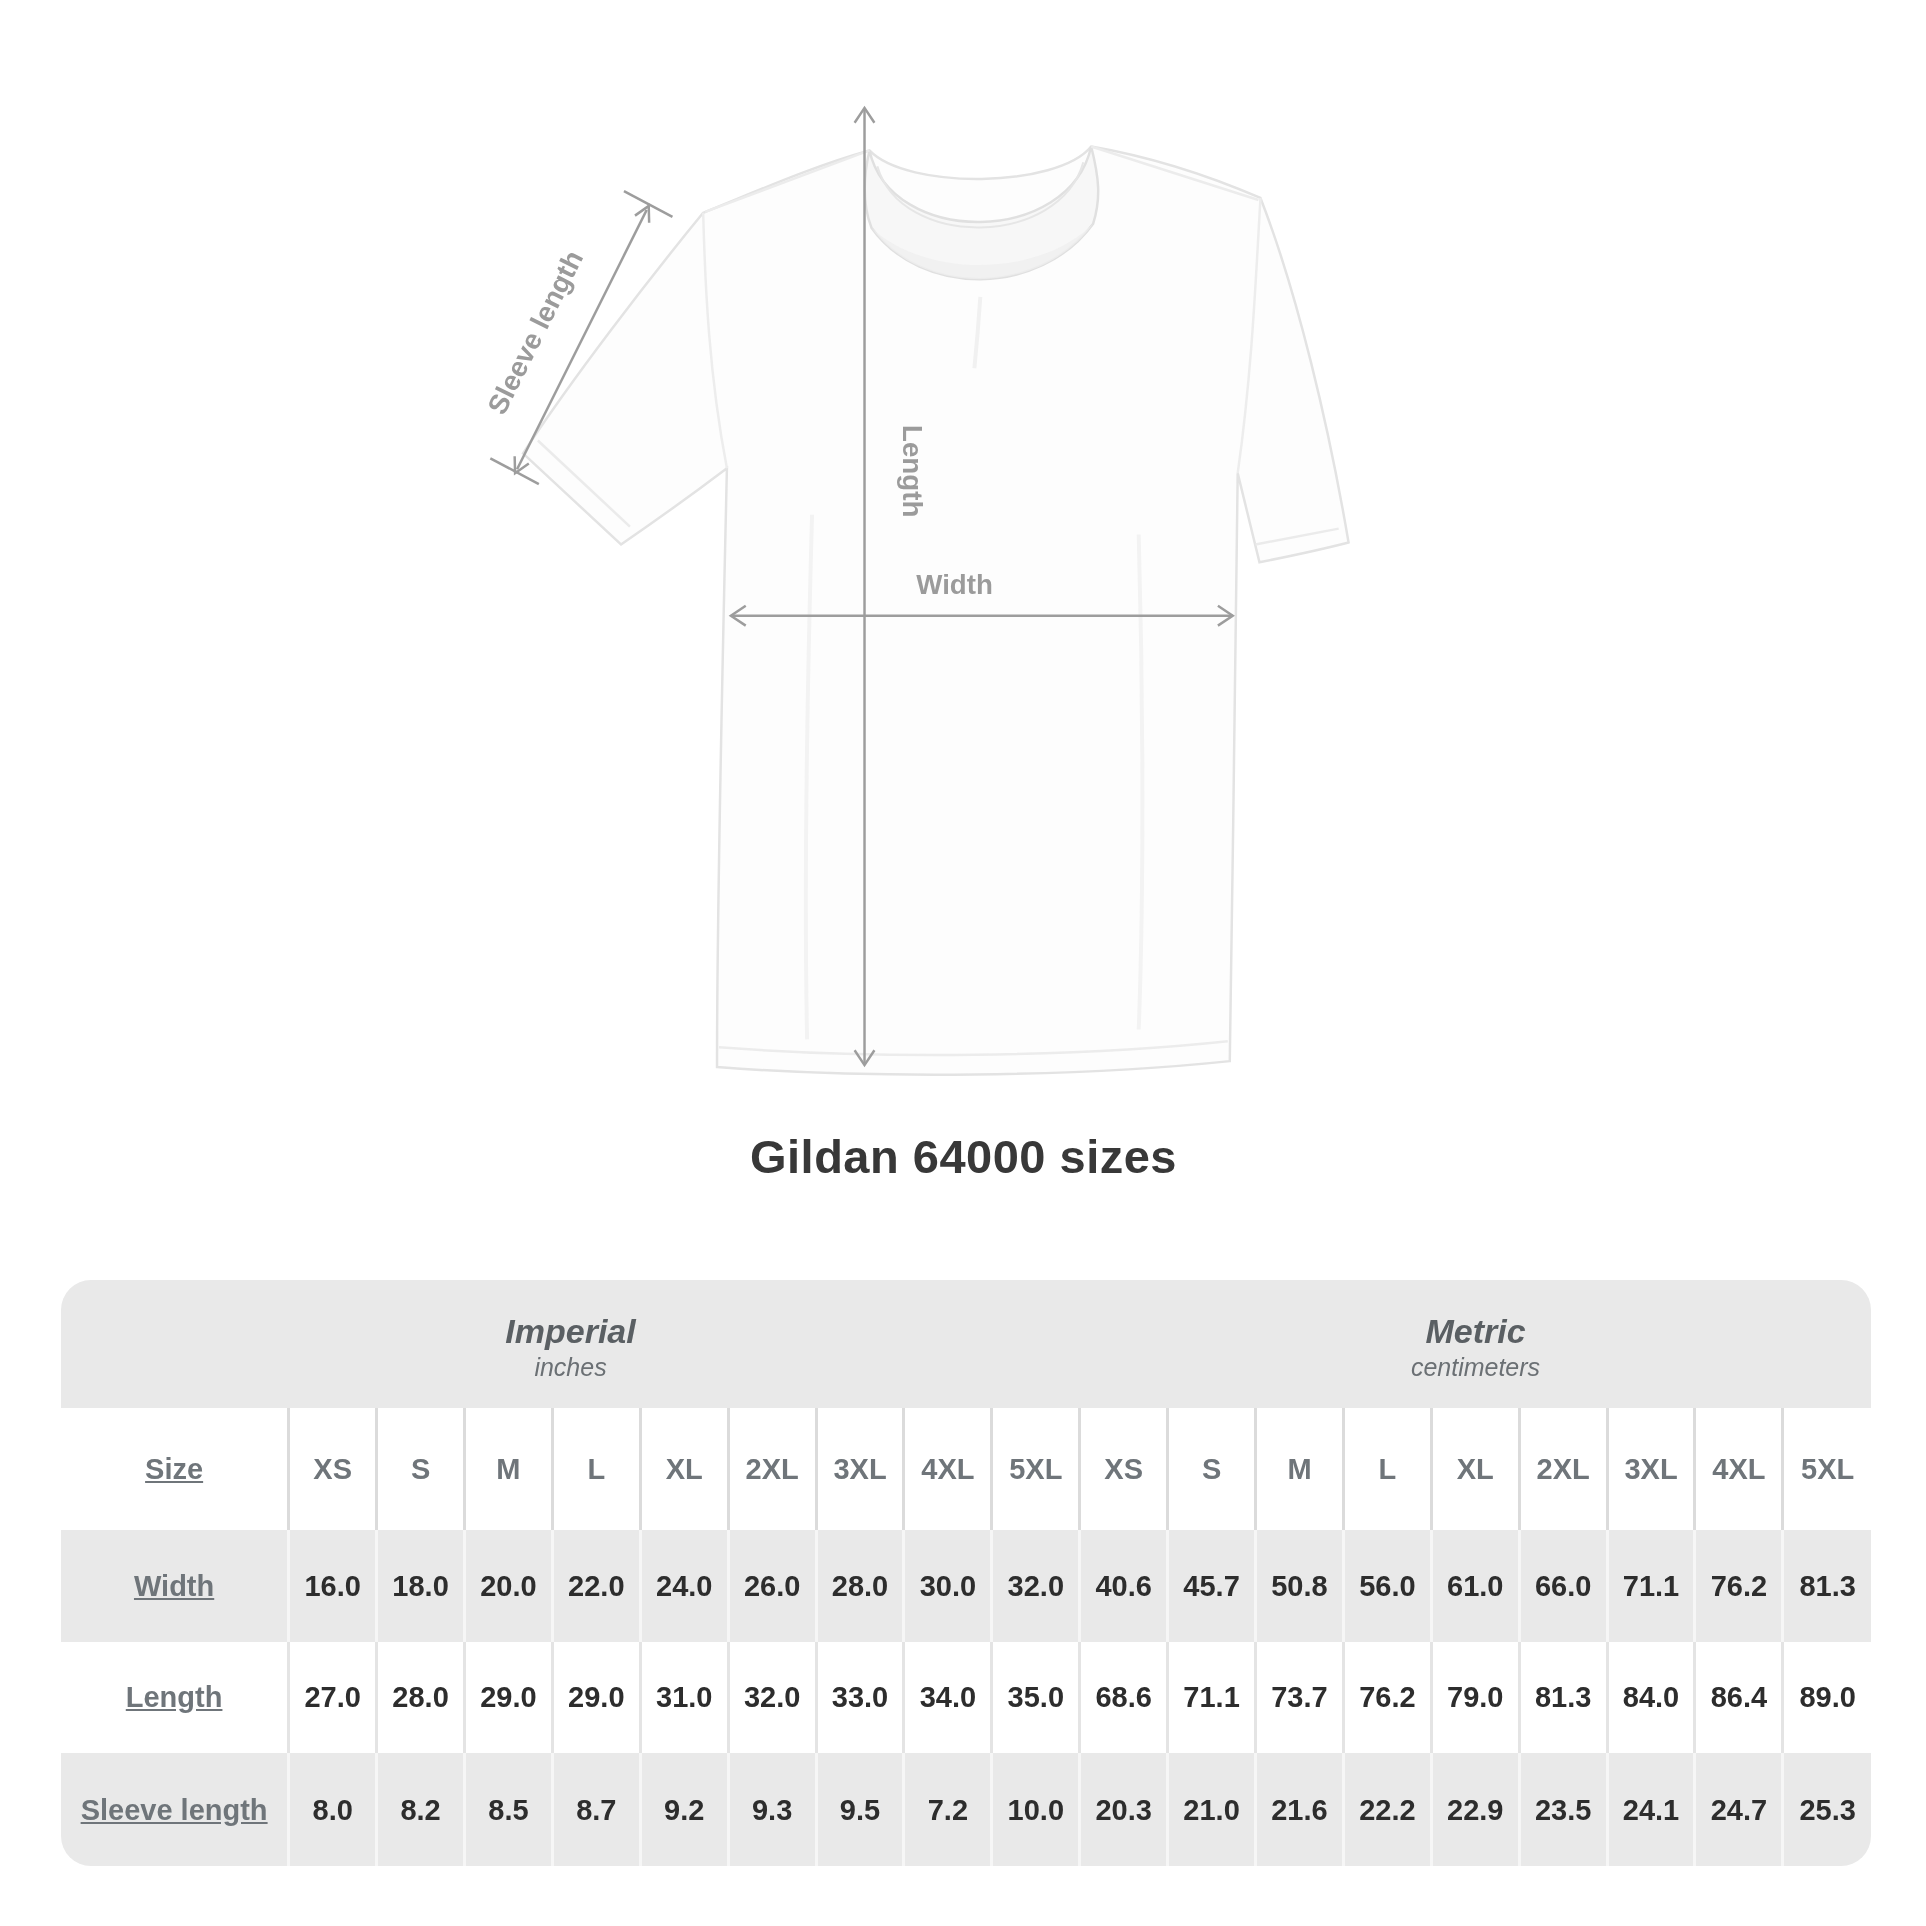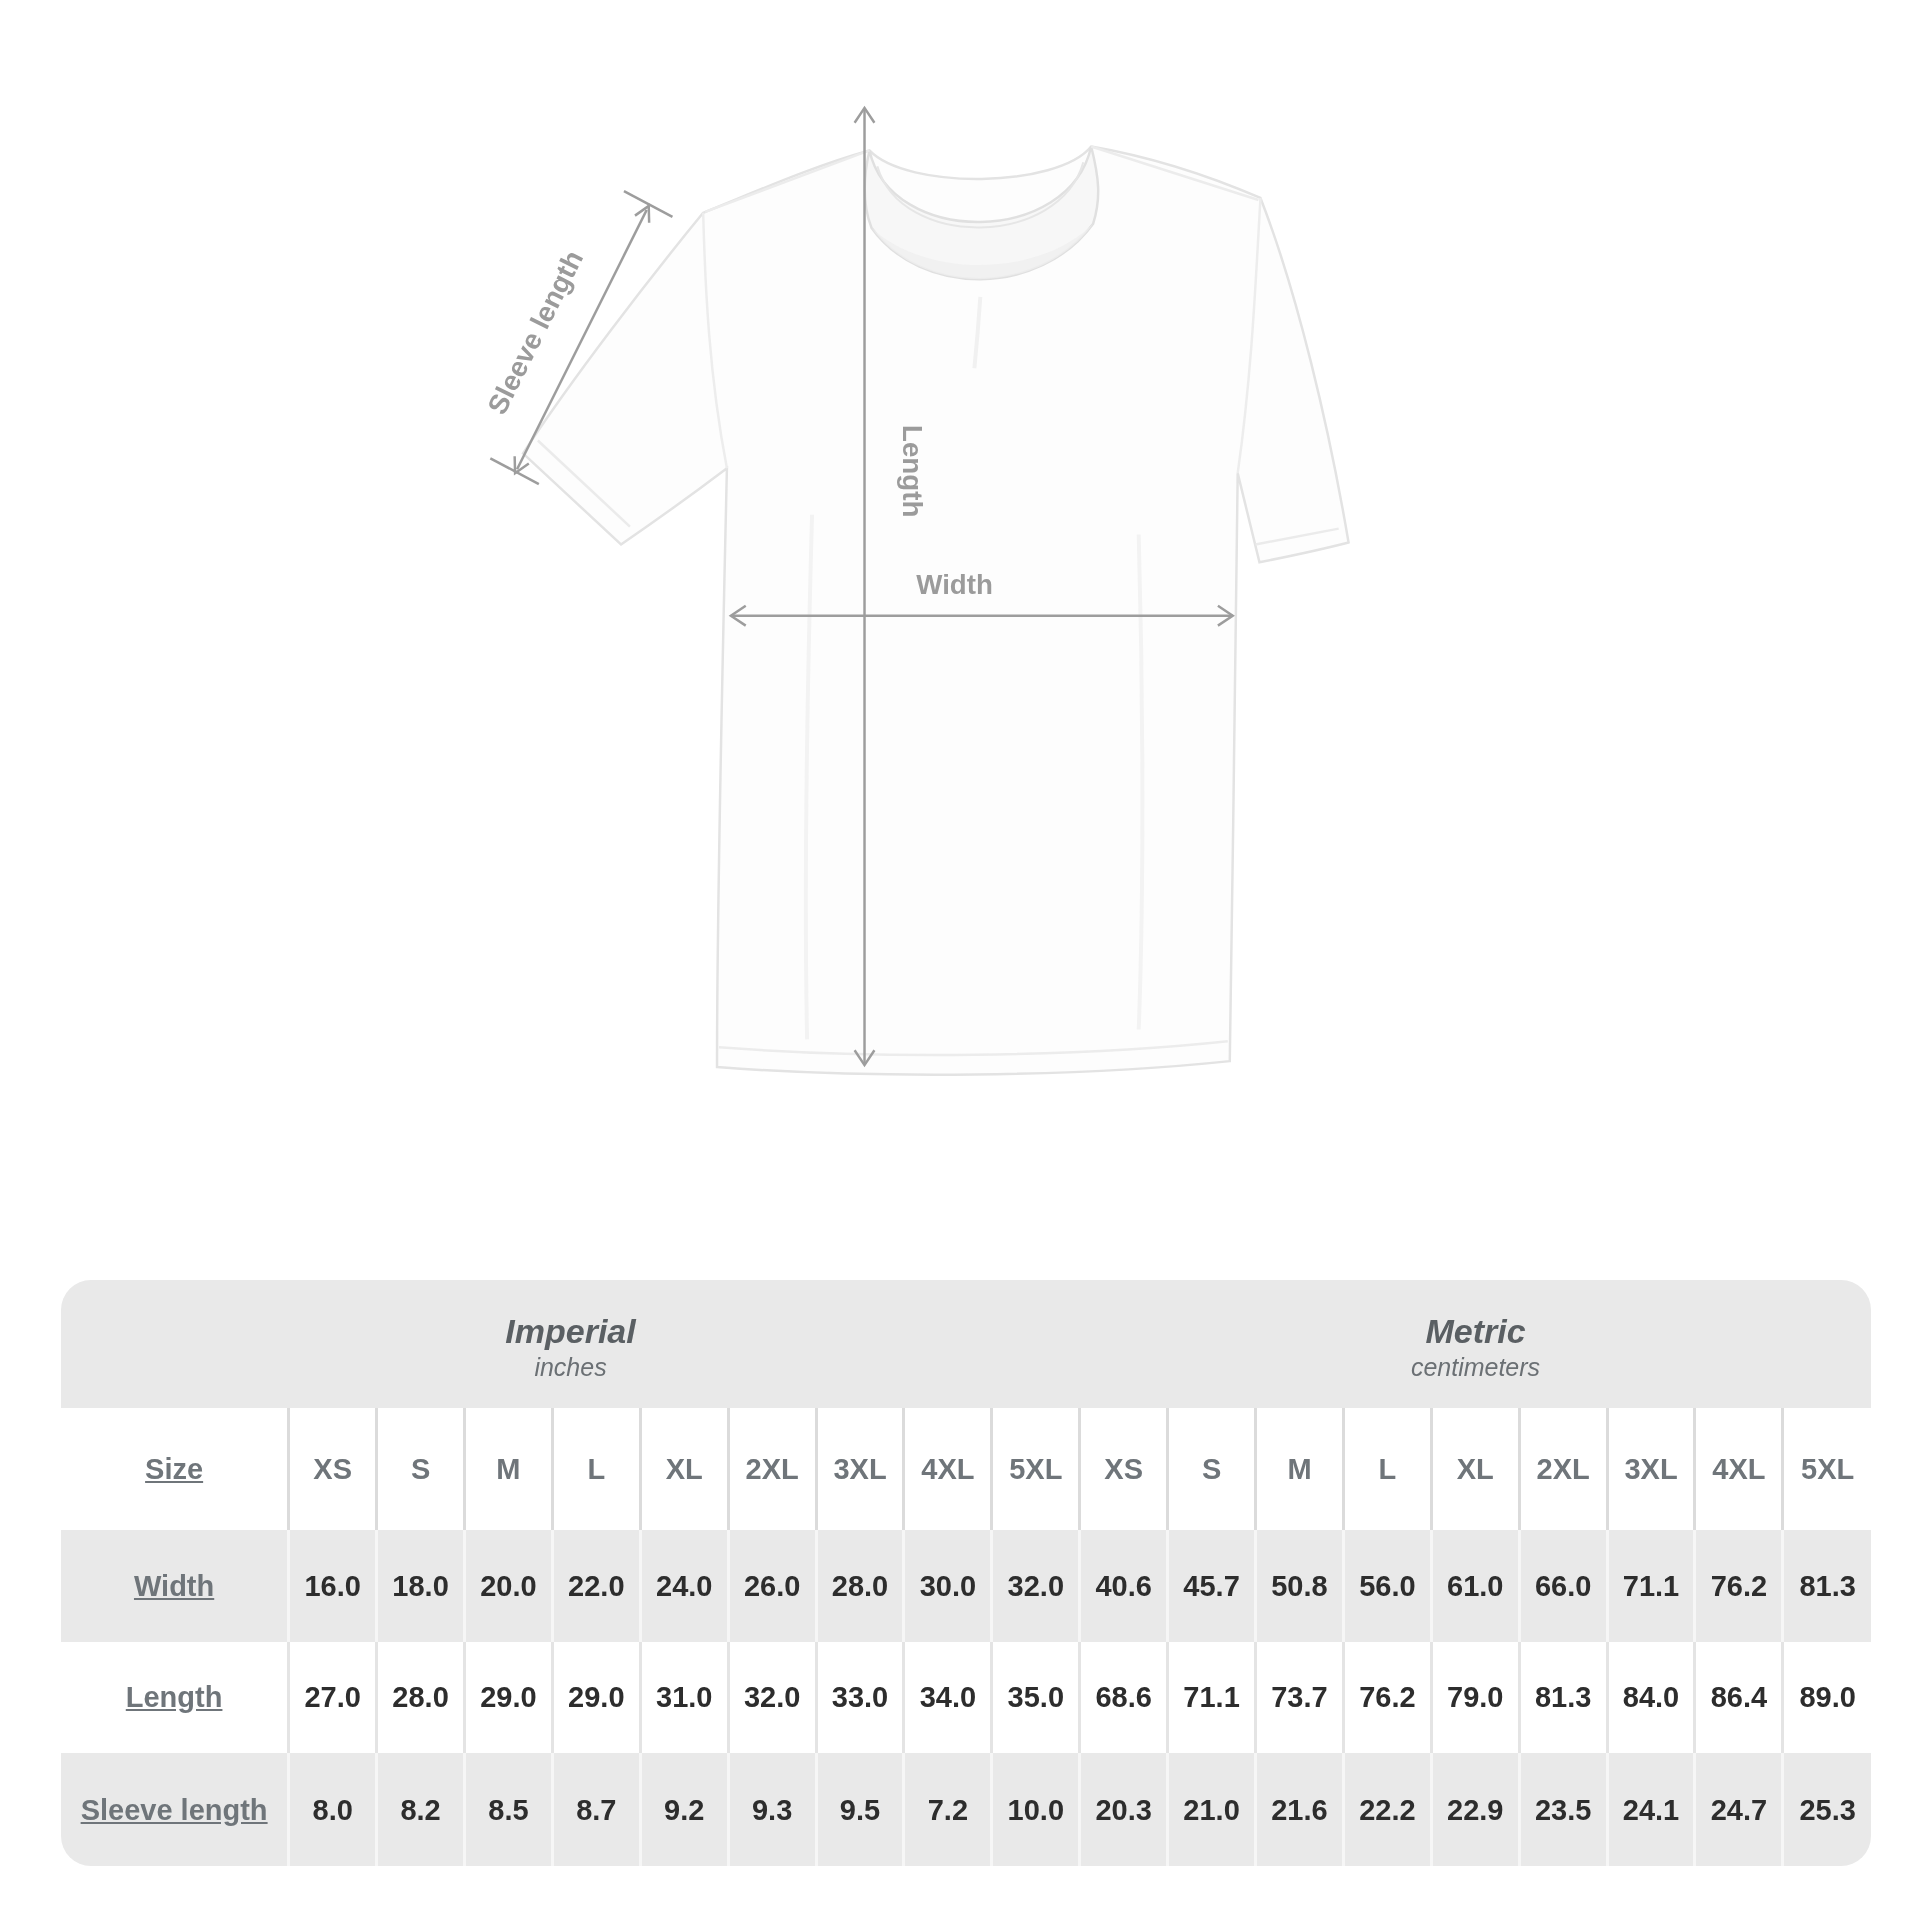--- a/index.html
+++ b/index.html
@@ -150,20 +150,21 @@
       <line x1="522" y1="474" x2="653" y2="212"></line>
       <path d="M -15 -8 L 0 0 L -15 8" transform="translate(655,208) rotate(-63.4)"></path>
       <path d="M -15 -8 L 0 0 L -15 8" transform="translate(520,478) rotate(116.6)"></path>
 
       <line x1="630" y1="193" x2="679" y2="219"></line>
       <line x1="495" y1="463" x2="544" y2="489"></line>
     </g>
     <text class="dim-label" x="0" y="0" text-anchor="middle" transform="translate(549,340) rotate(-63.4)">Sleeve length</text>
   </svg>
 
+  <div class="title">Gildan 64000 sizes</div>
 
   <div class="table-wrap">
 
     <div class="group-band">
       <div class="group group-metric">
         <div class="group-name">Metric</div>
         <div class="group-unit">centimeters</div>
       </div>
       <div class="group group-imperial">
         <div class="group-name">Imperial</div>

